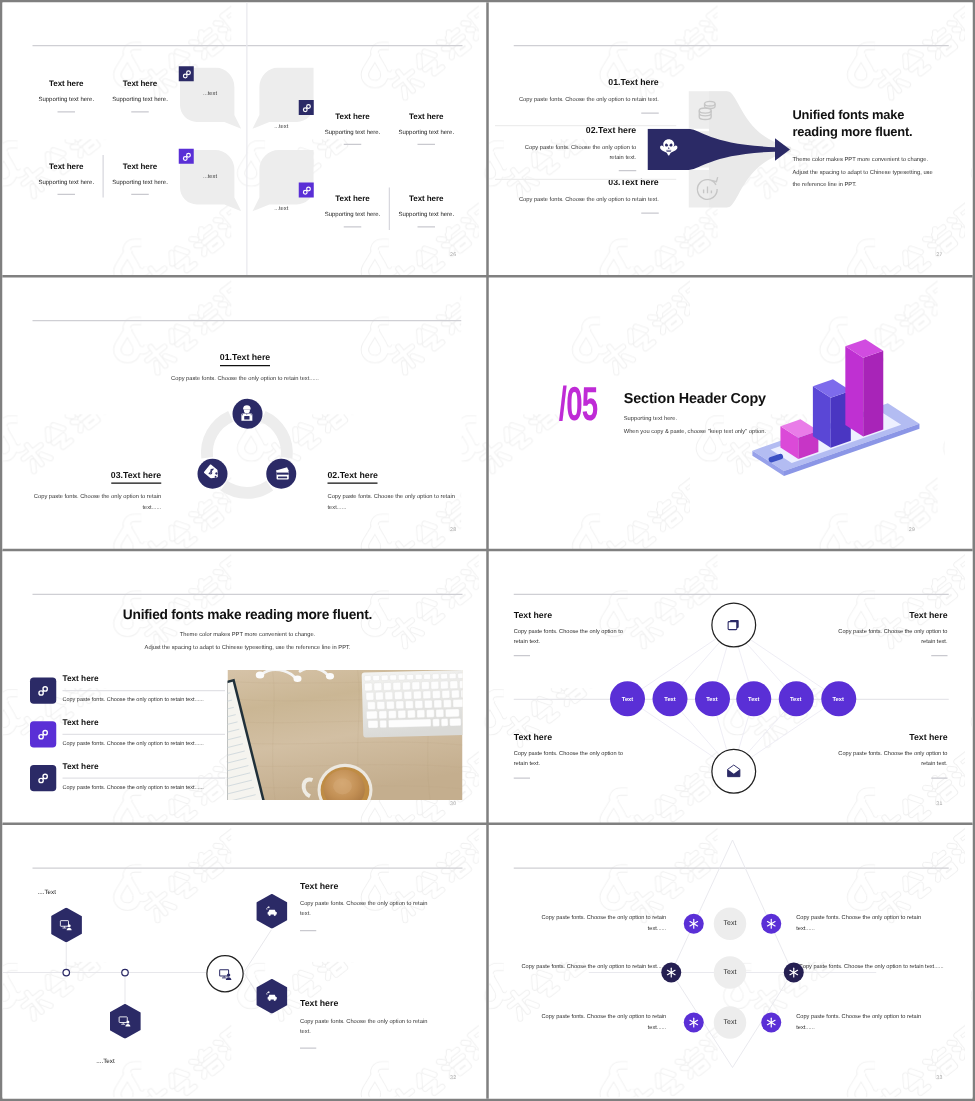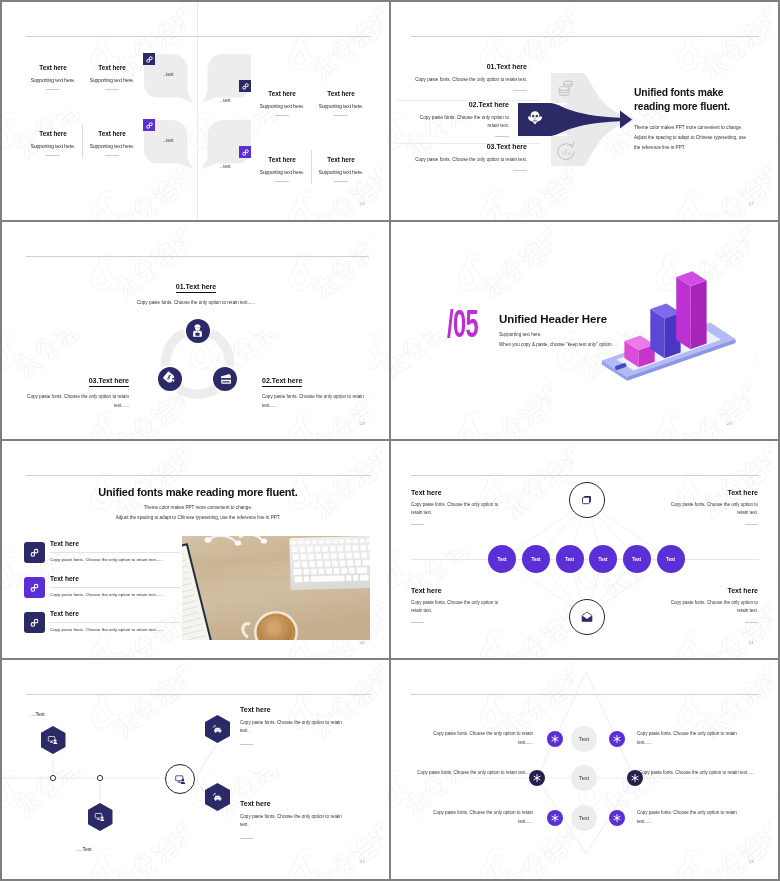--- a/index.html
+++ b/index.html
@@ -374,21 +374,21 @@
       <div class="s3b">Copy paste fonts. Choose the only option to retain text......</div>
     </div>
     <div class="pgnum" style="left:358px;top:199px">28</div>
   </div>
 
   <div class="slide" id="s4" style="left:367px;top:220px">
     <svg class="wmwrap" width="387" height="218">
           <rect width="387" height="218" fill="url(#wmPat)"></rect>
         </svg>
     <div class="s4num">/05</div>
-    <div class="s4title">Unified Header Here</div>
+    <div class="s4title">Section Header Copy</div>
     <div class="s4sub1">Supporting text here.</div>
     <div class="s4sub2">When you copy &amp; paste, choose "keep text only" option.</div>
     <svg style="position:absolute;left:225px;top:48px" width="155" height="120" viewBox="0 0 155 120">
       <path d="M 7.9 90.5 L 116.27 52.61 L 141.57 68.91 L 33.2 106.8 Z" fill="#b3bcf2"></path>
       <path d="M 7.9 90.5 L 33.2 106.8 L 33.2 110.8 L 7.9 94.5 Z" fill="#97a1ea"></path>
       <path d="M 33.2 106.8 L 141.57 68.91 L 141.57 72.91 L 33.2 110.8 Z" fill="#8b96e6"></path>
       <path d="M 22.49 89.58 L 110.09 58.95 L 126.98 69.84 L 39.38 100.46 Z" fill="#edf0ff"></path>
       <g transform="rotate(-19.3 26.69 96.51)">
             <rect x="20.7" y="94.3" width="12" height="4.4" rx="2.2" fill="#3a4fc4"></rect>
           </g>

